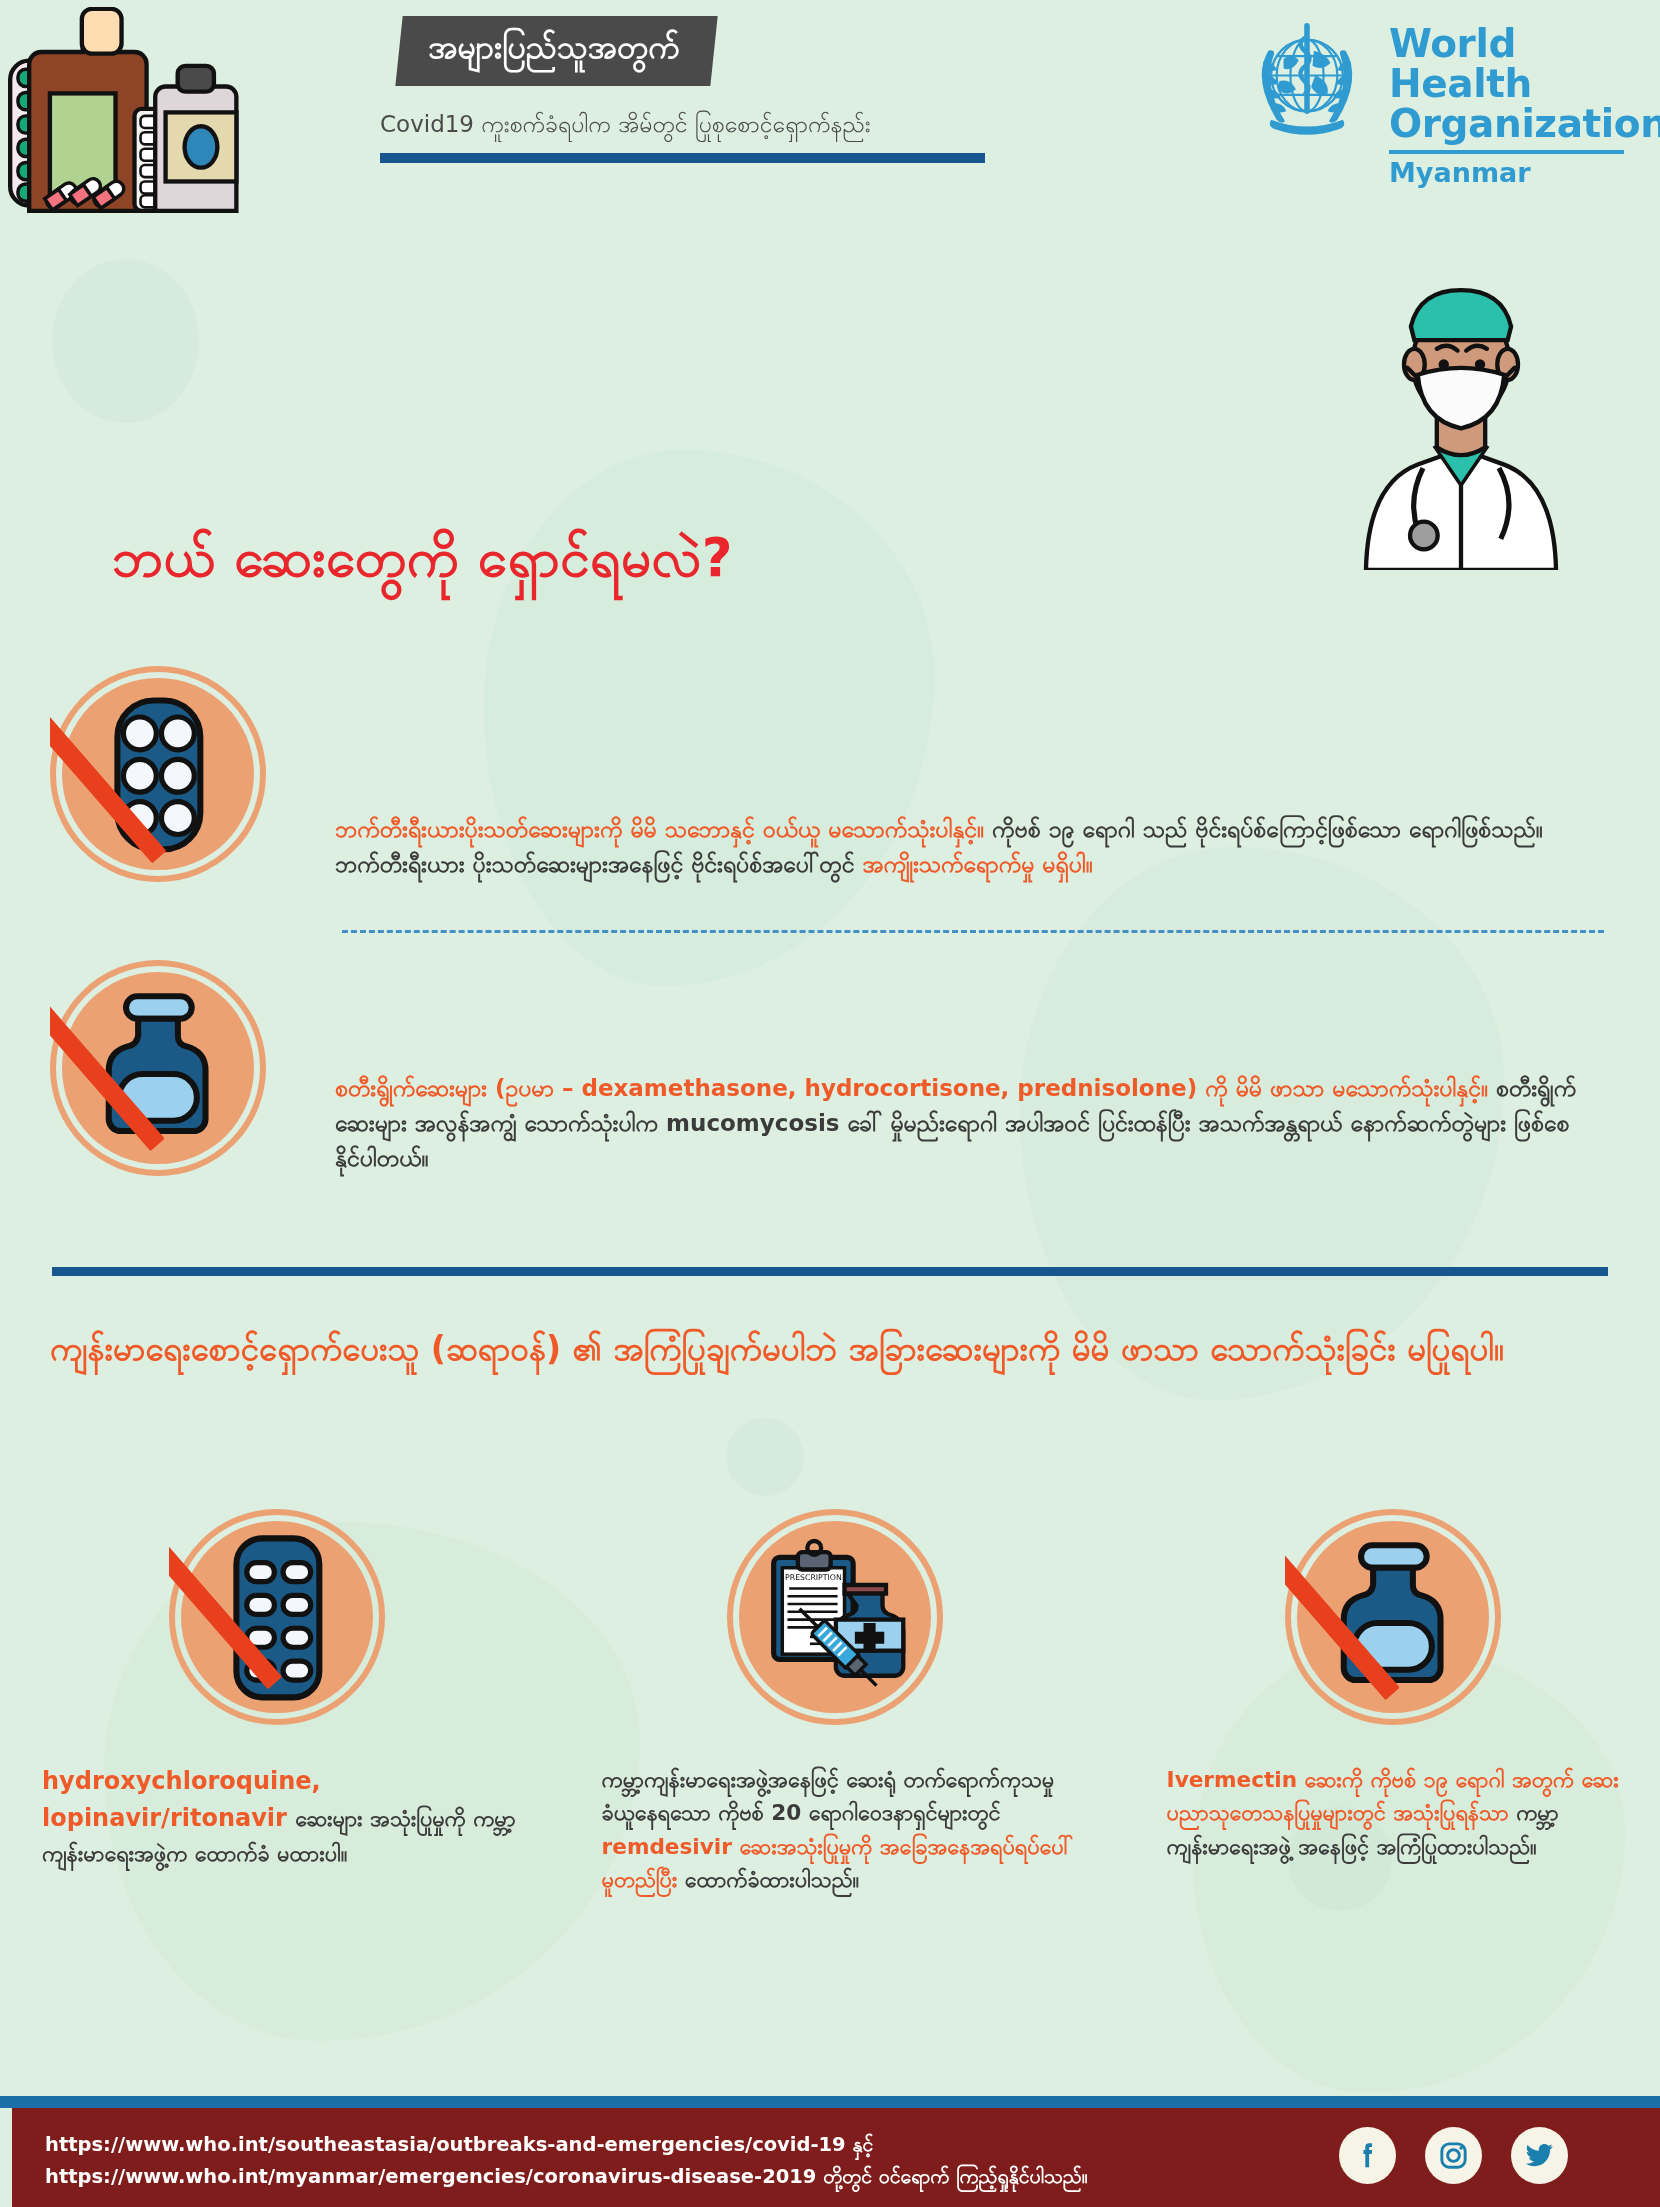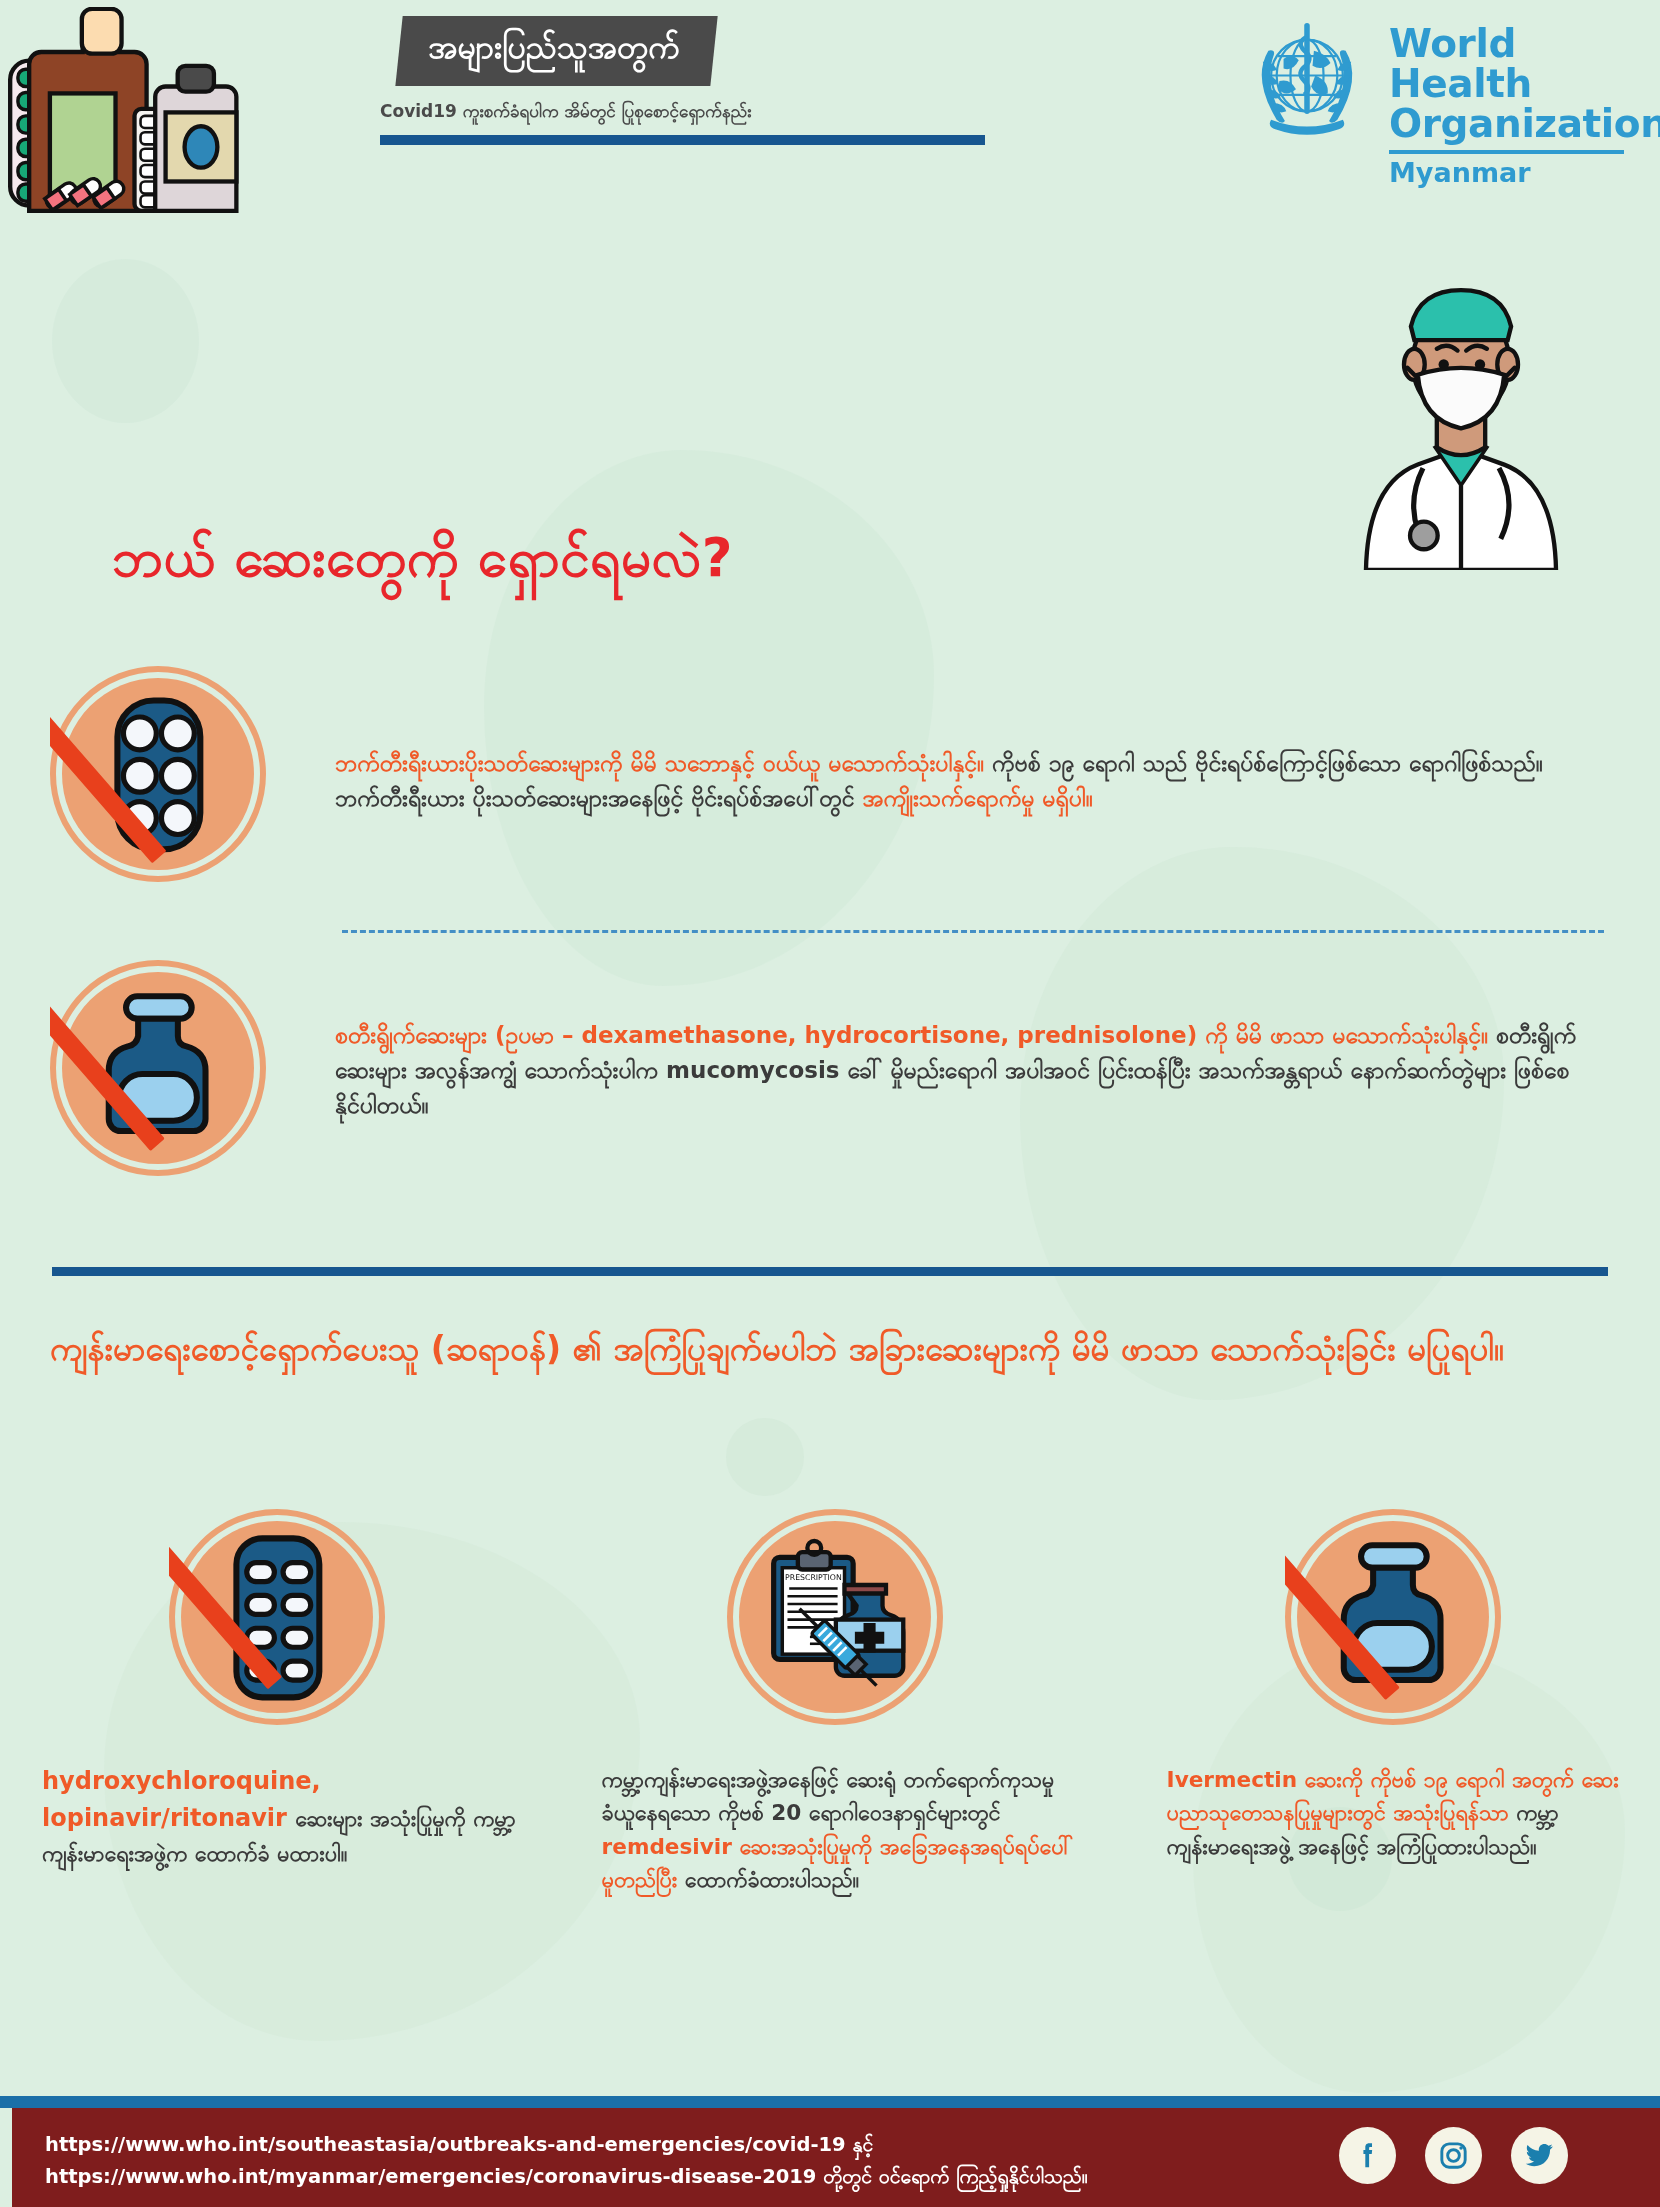--- a/index.html
+++ b/index.html
@@ -20,21 +20,21 @@
   .header { position:absolute; top:0; left:0; width:1660px; height:285px; z-index:3; }
   .pills-art { position:absolute; left:5.2px; top:7px; width:259px; height:216px; }
 
   .title-block { position:absolute; left:380px; top:15.6px; width:865px; }
   .ribbon {
     display:inline-block; background:#4a4a4a; color:#fff;
     padding:10.4px 35px 12px 29px; font-size:32px; font-weight:700;
     transform: skewX(-6deg); margin-left:19px;
   }
   .ribbon span { display:inline-block; transform: skewX(6deg); }
-  .sub1 { margin-top:14px; font-size:17px; color:#4a4a4a; font-weight:700; }
+  .sub1 { margin-top:23px; font-size:23px; color:#4a4a4a; font-weight:400; }
   .sub2 { margin-top:8.6px; font-size:28.5px; color:#17568f; font-weight:800; }
   .rule-blue { margin-top:10.4px; width:605px; height:9.5px; background:#17568f; }
 
   .who-logo { position:absolute; right:24px; top:12px; width:398px; height:164px; }
   .who-text { position:absolute; left:151px; top:12px; color:#2f9bd0; }
   .who-line { font-size:39px; font-weight:800; line-height:1.03; letter-spacing:-0.4px; }
   .who-underline { width:235px; height:3.5px; background:#2f9bd0; margin:6px 0 3.5px 0; }
   .who-country { font-size:27px; font-weight:800; }
 
   
@@ -43,21 +43,21 @@
   .intro-l2 { margin-top:14px; font-size:27px; color:#17568f; font-weight:700; line-height:1.45; }
 
   .doctor { position:absolute; right:52px; top:259px; width:294px; height:311px; z-index:4; }
 
   .headline {
     position:absolute; left:112px; top:524px; z-index:3;
     font-size:53px; font-weight:800; color:#e8262b; letter-spacing:0.4px;
   }
 
   
-  .bullet { position:absolute; z-index:3; display:flex; align-items:center; }
+  .bullet { position:absolute; z-index:3; display:flex; align-items:flex-end; }
   .icon-circle { position:relative; flex:0 0 auto; }
   .icon-circle .ring {
     position:absolute; inset:0; border-radius:50%;
     border:6px solid #ecA173; background:transparent;
   }
   .icon-circle .fill {
     position:absolute; border-radius:50%; background:#eca173;
   }
   .bullet-text { font-size:23px; line-height:1.52; color:#3b3b3b; font-weight:700; }
   .or { color:#f05a28; }

